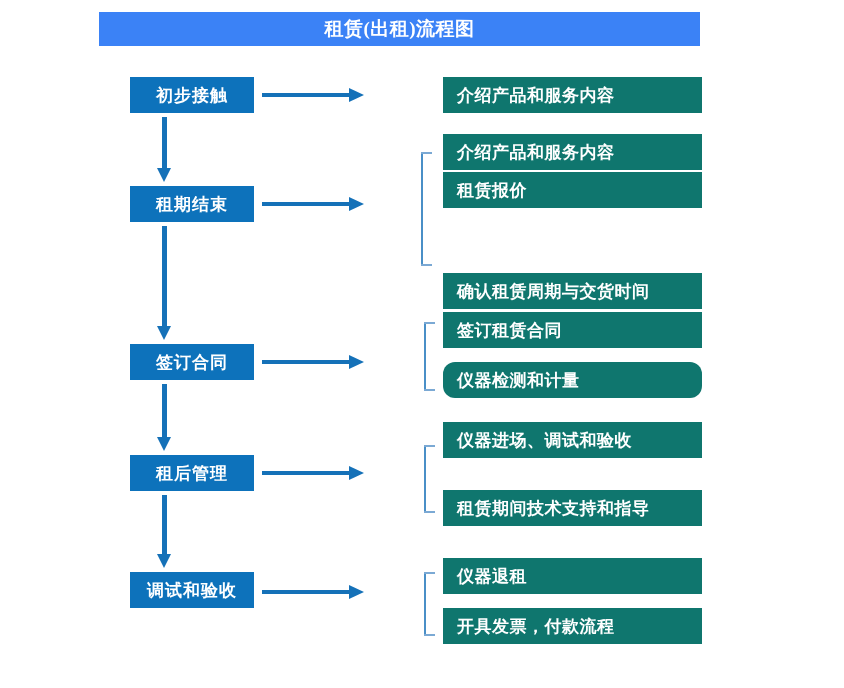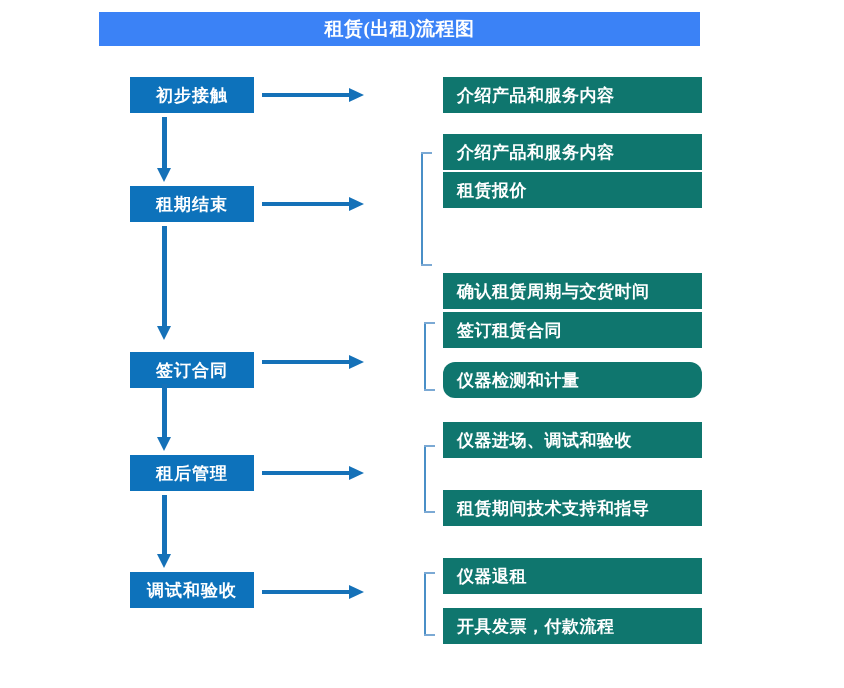--- a/index.html
+++ b/index.html
@@ -146,21 +146,21 @@
 </style>
 </head>
 <body>
 
 <div id="canvas">
 
   <div class="title-bar">租赁(出租)流程图</div>
 
   <div class="stage-box" style="top:77px;">初步接触</div>
   <div class="stage-box" style="top:186px;">租期结束</div>
-  <div class="stage-box" style="top:352px;">签订合同</div>
+  <div class="stage-box" style="top:344px;">签订合同</div>
   <div class="stage-box" style="top:455px;">租后管理</div>
   <div class="stage-box" style="top:572px;">调试和验收</div>
 
   <div class="v-arrow" style="top:117px; height:65px;">
     <div class="shaft"></div>
     <div class="head"></div>
   </div>
   <div class="v-arrow" style="top:226px; height:114px;">
     <div class="shaft"></div>
     <div class="head"></div>

